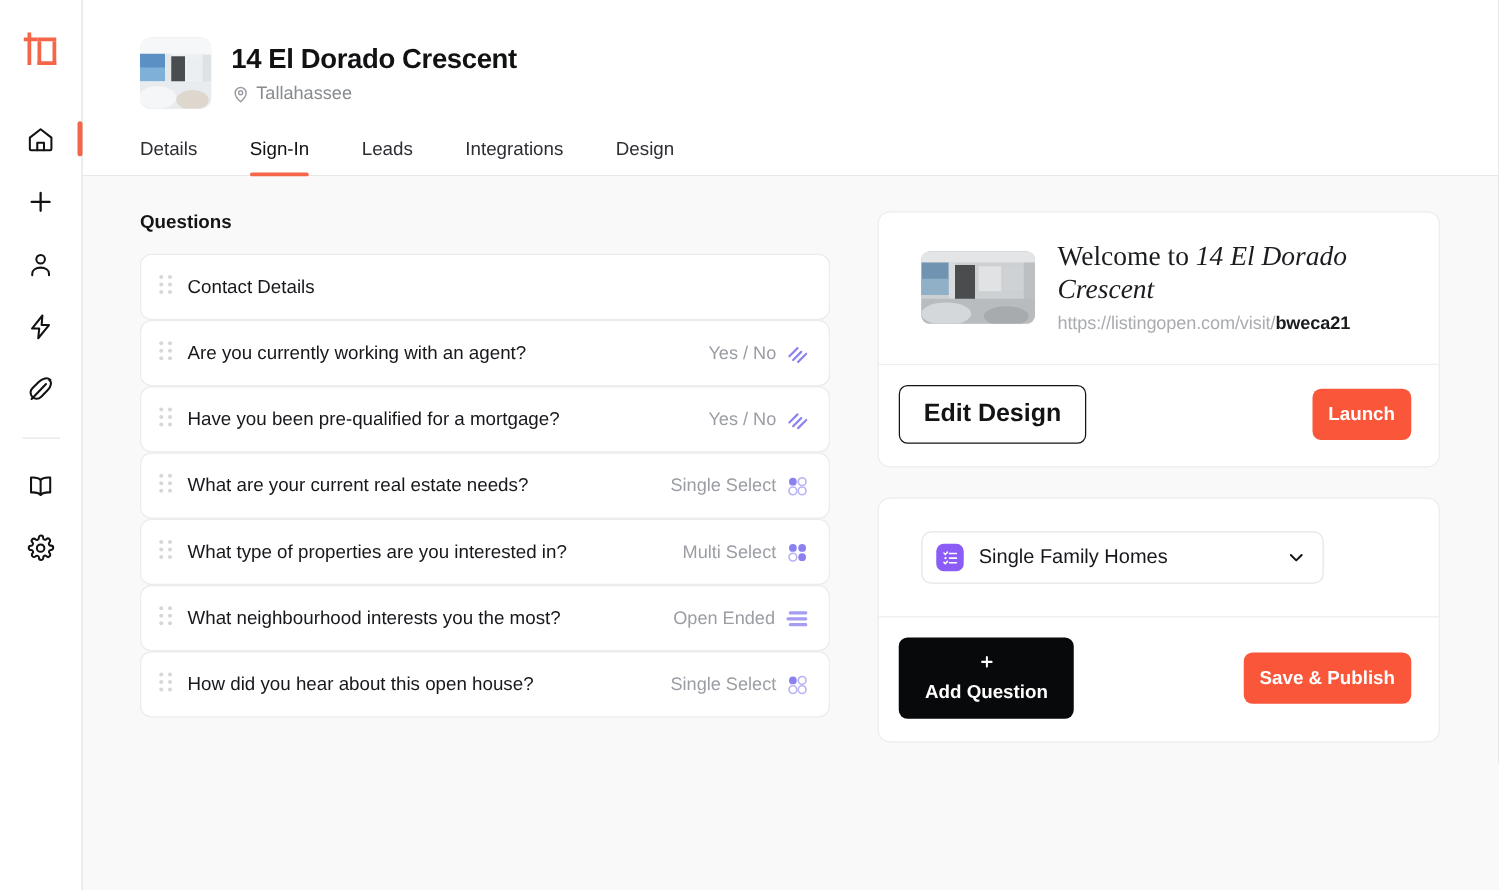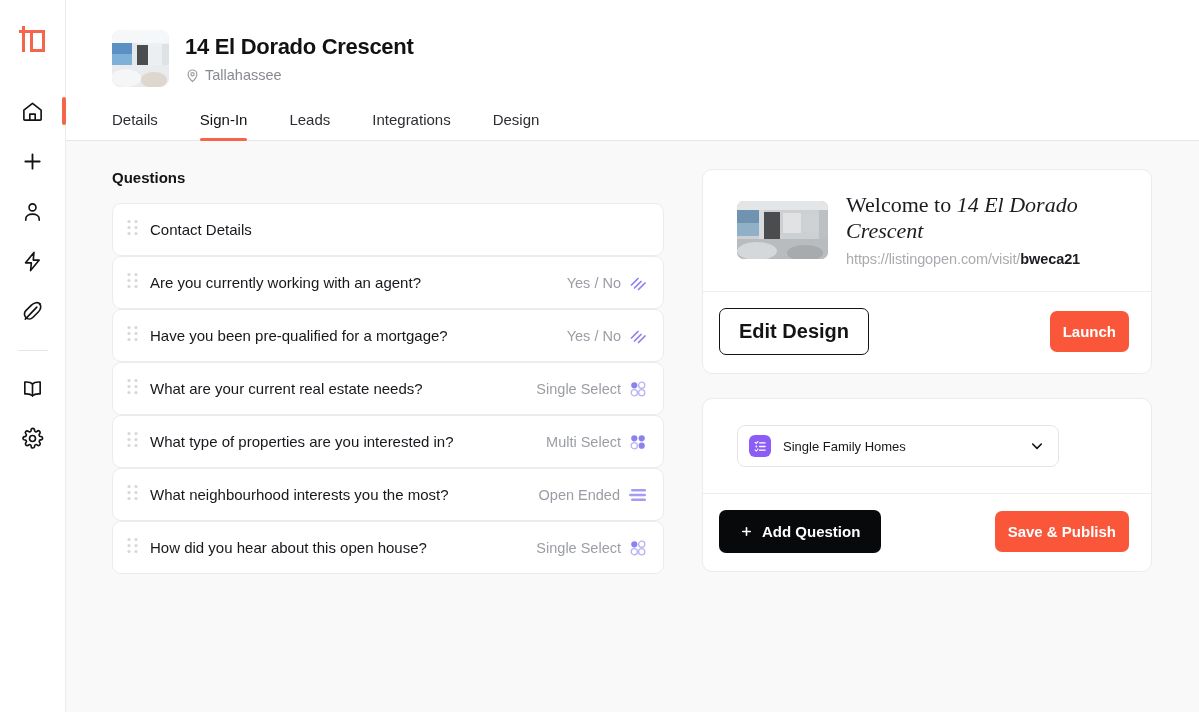--- a/index.html
+++ b/index.html
@@ -229,21 +229,21 @@
     background: #f9563a;
     color: #ffffff;
     font-size: 15px;
     padding: 12px 13px;
   }
   .btn-dark {
     background: #08090a;
     color: #ffffff;
     font-size: 15px;
     padding: 13px 21px;
-    display: flex; align-items: center; gap: 9px;
+    display: flex; align-items: center; gap: 9px; flex-direction: column;
   }
 
   .preset-body { padding: 26px 22px 26px 34px; }
   .preset-label {
     font-size: 15px;
     font-weight: bold;
     color: #131416;
     margin-bottom: 16px;
   }
   .select {
@@ -258,21 +258,21 @@
     cursor: pointer;
   }
   .select-icon {
     width: 22px; height: 22px;
     border-radius: 6px;
     background: #8b5cf6;
     display: flex; align-items: center; justify-content: center;
     flex: 0 0 22px;
     margin-right: 12px;
   }
-  .select-value { flex: 1 1 auto; font-size: 13px; color: #16181c; }
+  .select-value { flex: 1 1 auto; font-size: 16px; color: #16181c; }
   .preset-actions {
     border-top: 1px solid #ededee;
     display: flex;
     align-items: center;
     justify-content: space-between;
     padding: 16px 22px 18px 16px;
   }
 </style>
 </head>
 <body>

